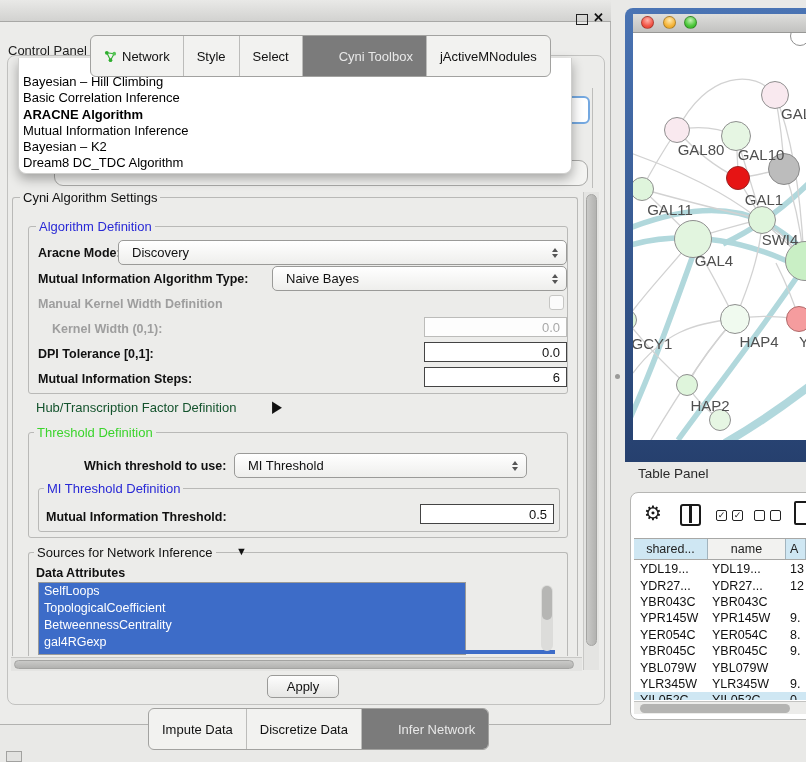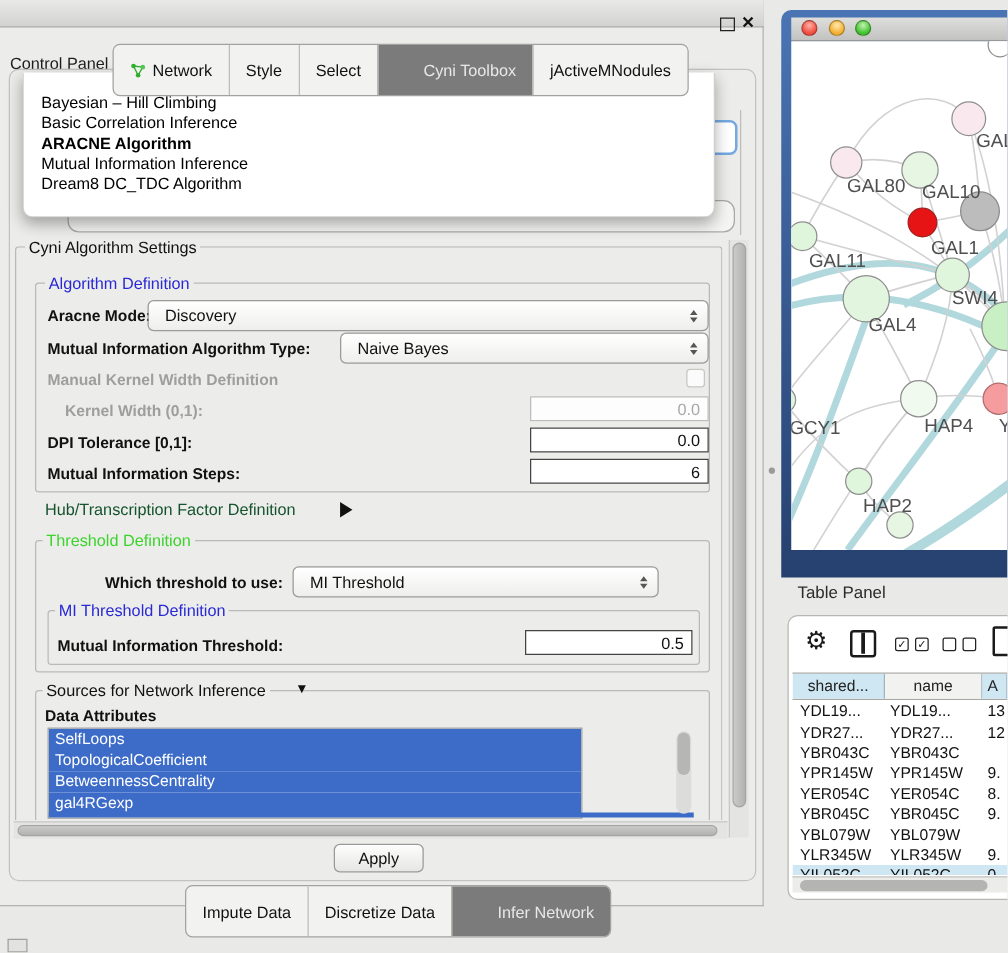--- a/index.html
+++ b/index.html
@@ -37,21 +37,21 @@
                    border:2px solid #74a8e0;border-radius:6px;box-sizing:border-box;z-index:5;}
   .frag-combo-bottom{left:54px;top:160px;width:534px;height:26px;background:#f4f4f2;
                      border:1px solid #a9a9a7;border-radius:9px;box-sizing:border-box;z-index:5;}
 
   
   .dd-popup{left:18px;top:58px;width:554px;height:116px;background:#fff;z-index:10;
             border:1px solid #cfcfcd;border-top:none;border-radius:0 0 8px 8px;
             box-shadow:0 5px 12px rgba(0,0,0,.32);box-sizing:border-box;}
   .dd-header{display:block;text-align:center;font-size:13px;color:#b9b9b9;
              line-height:15px;margin-top:1px;}
-  .dd-item{font-size:13px;color:#000;line-height:16.3px;padding-left:14px;white-space:nowrap;}
+  .dd-item{font-size:13px;color:#000;line-height:16.3px;padding-left:4px;white-space:nowrap;}
   .dd-item.bold{font-weight:bold;}
 
   
   .grp{border:1px solid #b9b9b7;border-radius:3px;box-sizing:border-box;}
   .grp.nobot{border-bottom:none;border-radius:3px 3px 0 0;}
   .grp-title{position:absolute;background:#ececea;padding:0 3px;font-size:13px;
              color:#111;white-space:nowrap;line-height:13px;}
   .grp-title.blue{color:#2929d6;}
   .grp-title.green{color:#3bd42c;}
 
@@ -183,20 +183,21 @@
   <div class="abs frag-combo-bottom"></div>
 
   <div class="abs dd-popup">
     <span class="dd-header">Select algorithm to view settings</span>
     <div>
 
     <div class="dd-item">Bayesian – Hill Climbing</div>
         <div class="dd-item">Basic Correlation Inference</div>
         <div class="dd-item bold">ARACNE Algorithm</div>
         <div class="dd-item">Mutual Information Inference</div>
+        <div class="dd-item">Bayesian – K2</div>
         <div class="dd-item">Dream8 DC_TDC Algorithm</div>
       </div>
   </div>
 
   <div class="abs grp nobot" style="left:12px;top:197px;width:566px;height:459px;"></div>
   <span class="grp-title" style="left:20px;top:191px;">Cyni Algorithm Settings</span>
 
   <div class="abs grp" style="left:28px;top:226px;width:540px;height:168px;"></div>
   <span class="grp-title blue" style="left:36px;top:220px;">Algorithm Definition</span>
 

